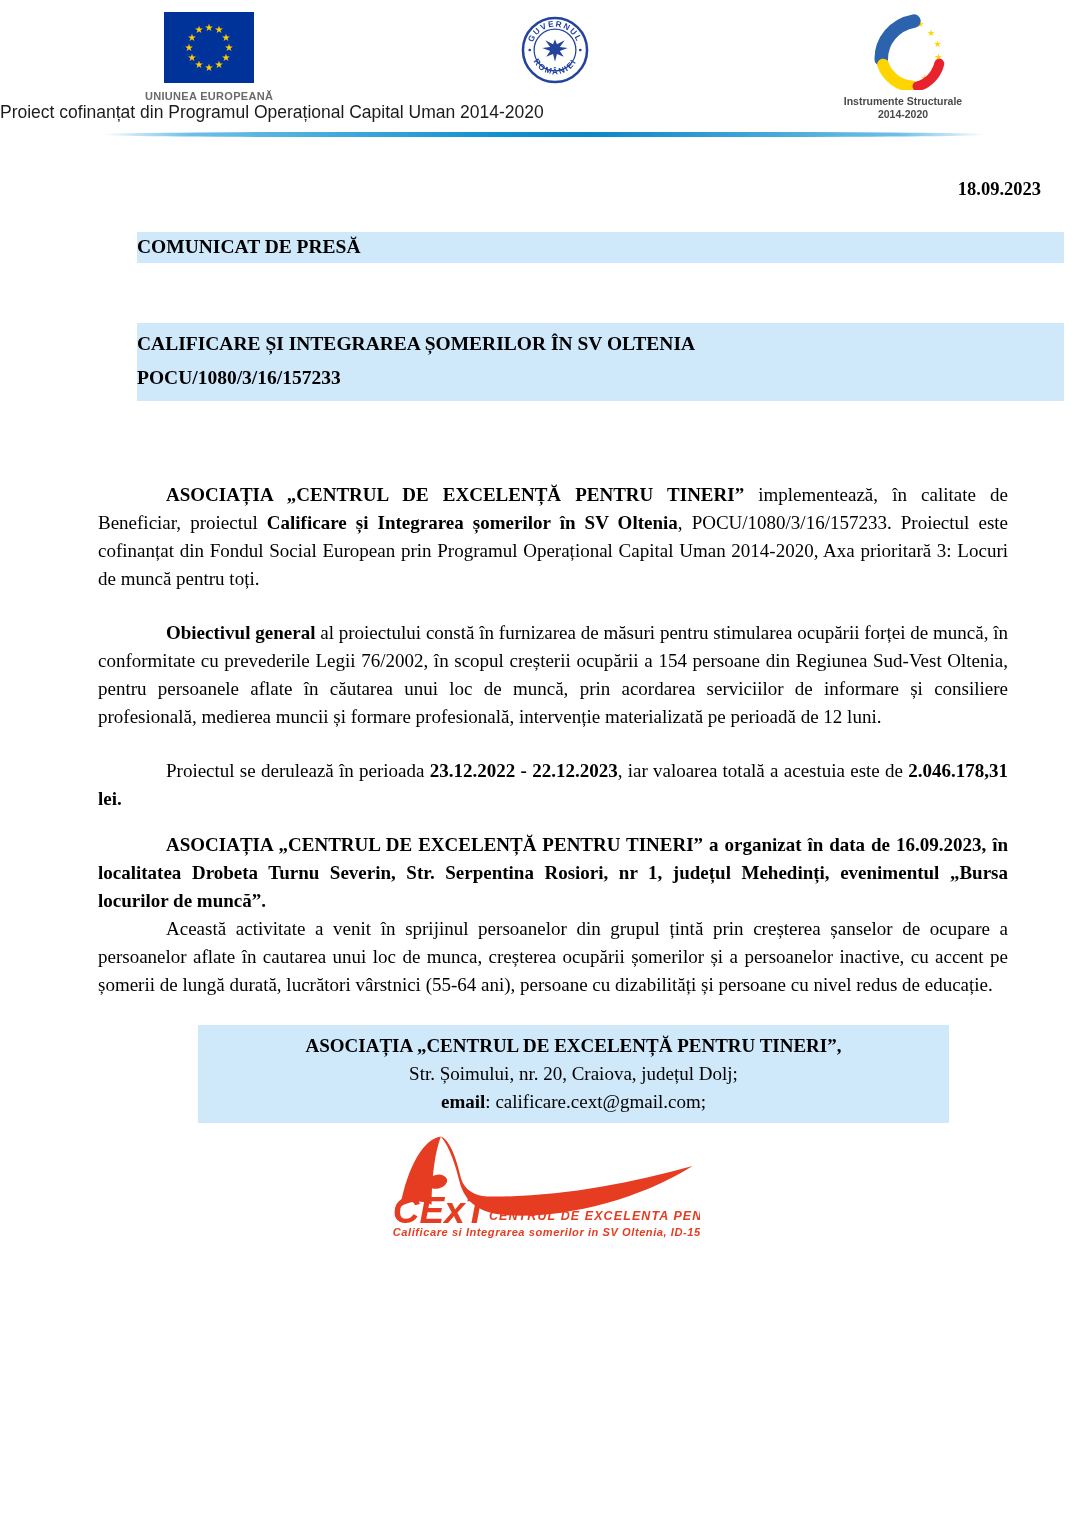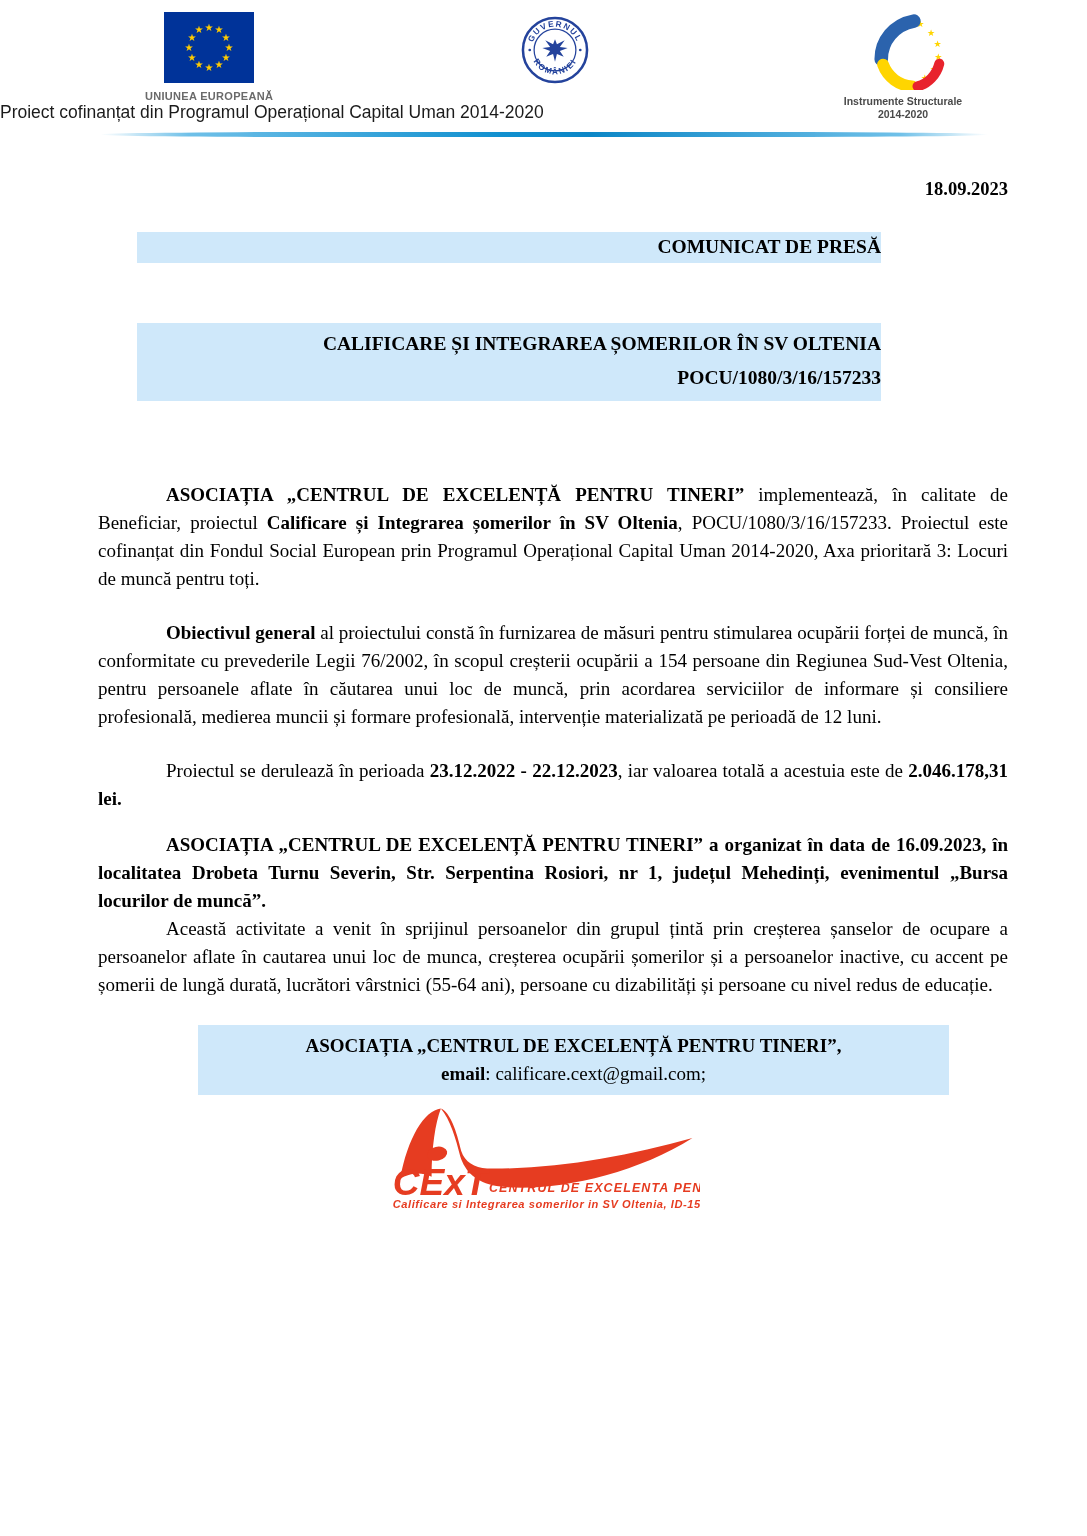--- a/index.html
+++ b/index.html
@@ -27,27 +27,27 @@
   .caption {
     text-align:left; font-family:"Liberation Sans", sans-serif;
     font-size:17.5px; color:#1b1b1b; margin-top:4px;
   }
   .divider {
     width:888px; height:5px; margin:9px auto 0; border-radius:50%/100%;
     background:linear-gradient(to right, rgba(205,233,249,0), #6fc0e8 10%, #1190cf 45%, #0b86c6 55%, #6fc0e8 90%, rgba(205,233,249,0));
   }
   
   .date-row {
-    text-align:right; padding-right:79px; margin-top:42px;
+    text-align:right; padding-right:46px; margin-top:42px;
     font-size:18.5px; font-weight:bold;
   }
   .hl-box {
     background:var(--highlight,#cfe8fa);
-    margin-left:137px; width:744px; box-sizing:border-box;
-    text-align:right; font-weight:bold; font-size:19.5px;
+    margin-left:137px; width:927px; box-sizing:border-box;
+    text-align:left; font-weight:bold; font-size:19.5px;
   }
   .title-box { margin-top:32px; padding:4px 0 5px; }
   .project-box { margin-top:60px; padding:10px 0 12px; }
   .project-line2 { margin-top:12px; }
   
   .content {
     margin:80px 79px 0 98px;
     font-size:19px; line-height:28px; text-align:justify;
   }
   .para { margin:0; text-indent:68px; }
@@ -155,20 +155,21 @@
 
     <p class="para bold"><span>ASOCIAȚIA „CENTRUL DE EXCELENȚĂ PENTRU TINERI” a organizat în data de 16.09.2023, în localitatea Drobeta Turnu Severin, Str. Serpentina Rosiori, nr 1, județul Mehedinți, evenimentul „Bursa locurilor de muncă”.</span></p>
 
     <p class="para mb22"><span>Această activitate a venit în sprijinul persoanelor din grupul țintă prin creșterea șanselor de ocupare a persoanelor aflate în cautarea unui loc de munca, creșterea ocupării șomerilor și a persoanelor inactive, cu accent pe șomerii de lungă durată, lucrători vârstnici (55-64 ani), persoane cu dizabilități și persoane cu nivel redus de educație.</span></p>
 
 
   </div>
 
   <div class="footer-box">
     <div class="bold">ASOCIAȚIA „CENTRUL DE EXCELENȚĂ PENTRU TINERI”,</div>
+    <div>Str. Șoimului, nr. 20, Craiova, județul Dolj;</div>
     <div><span class="bold">email</span><span>: calificare.cext@gmail.com;</span></div>
   </div>
 
   <div class="logo-wrap">
     <svg width="312" height="111" viewBox="0 0 335 120">
       <path style="fill:#e63c21" d="M12,84 C20,40 38,10 56,8 C50,24 46,50 46,82 C34,76 22,78 12,84 Z"></path>
       <path style="fill:#e63c21" d="M56,8 C66,12 73,32 78,54 C82,66 92,72 106,73 C180,74 256,60 328,40 C262,82 168,100 116,92 C94,88 82,76 77,60 C72,40 66,20 56,8 Z"></path>
       <ellipse style="fill:#e63c21" cx="52" cy="57" rx="11" ry="7.5" transform="rotate(-12 52 57)"></ellipse>
       <text x="4" y="102" style="font-family:'Liberation Sans',sans-serif;font-style:italic;font-weight:bold;font-size:40px;fill:#e63c21">CExT</text>
       <text x="108" y="98" style="font-family:'Liberation Sans',sans-serif;font-style:italic;font-weight:bold;font-size:13.5px;letter-spacing:1.2px;fill:#e63c21">CENTRUL DE EXCELENTA PENTRU TINERI</text>

